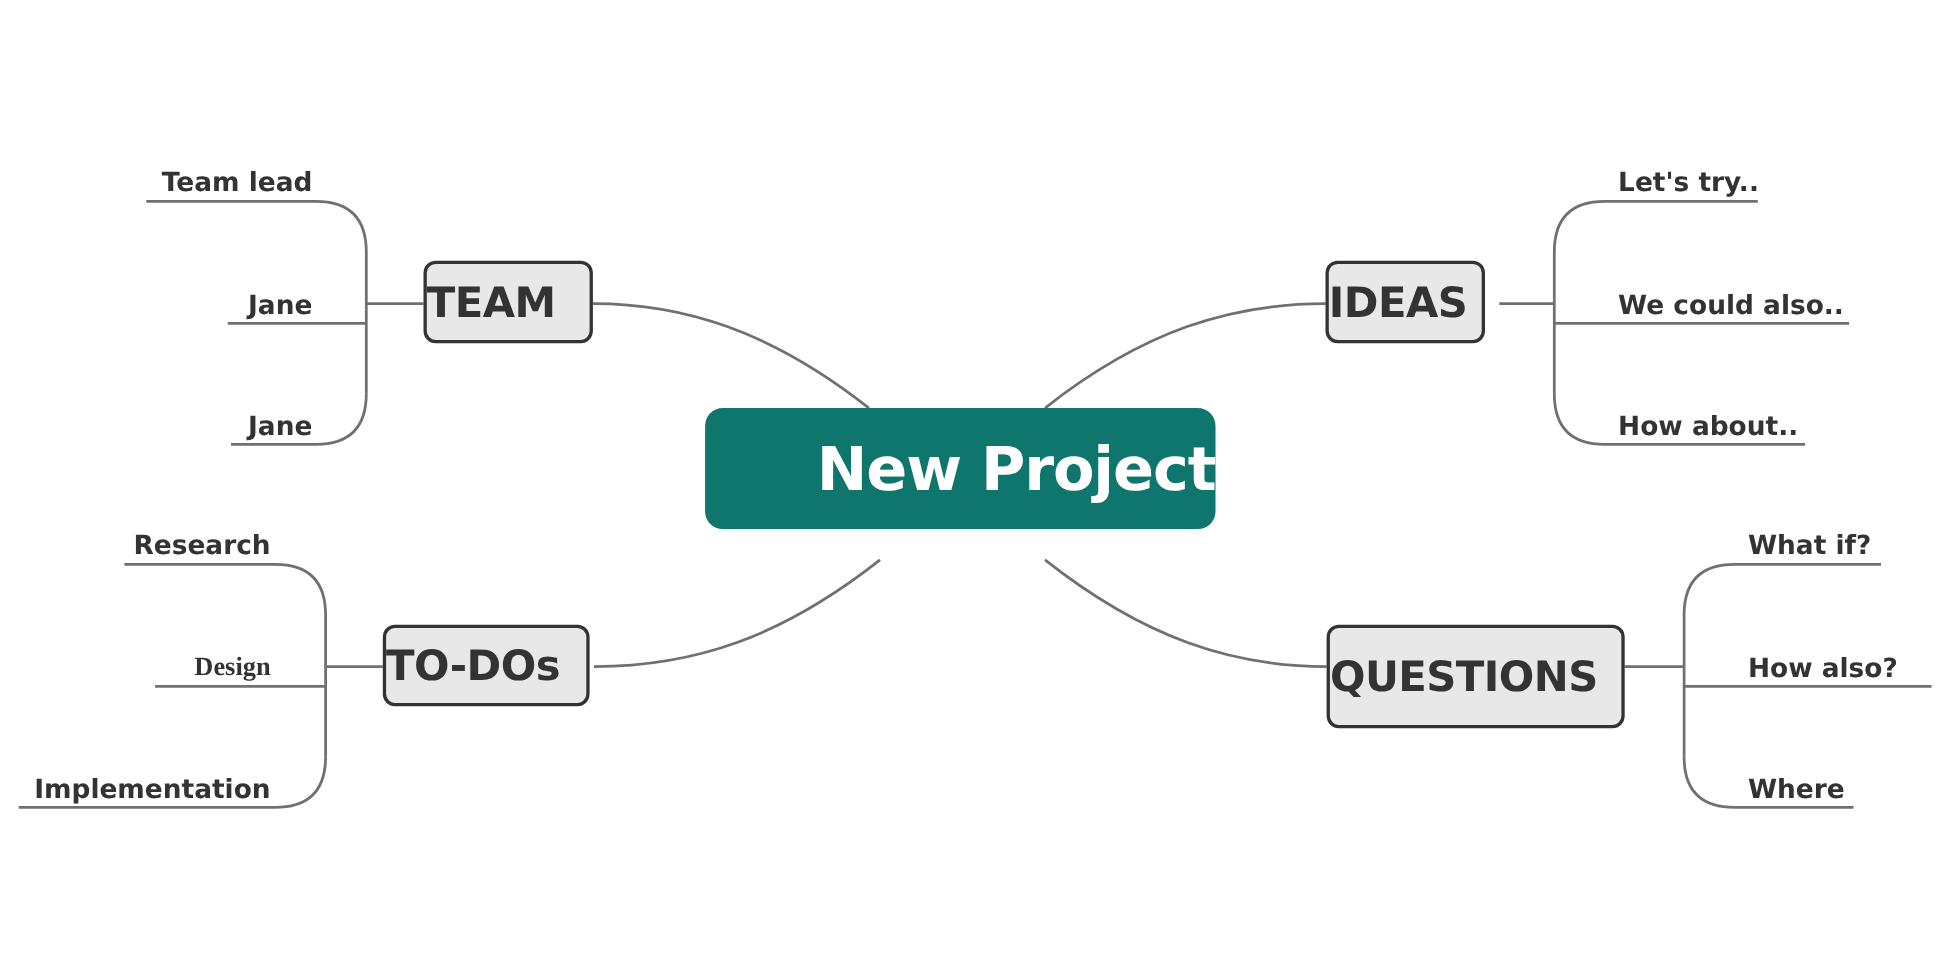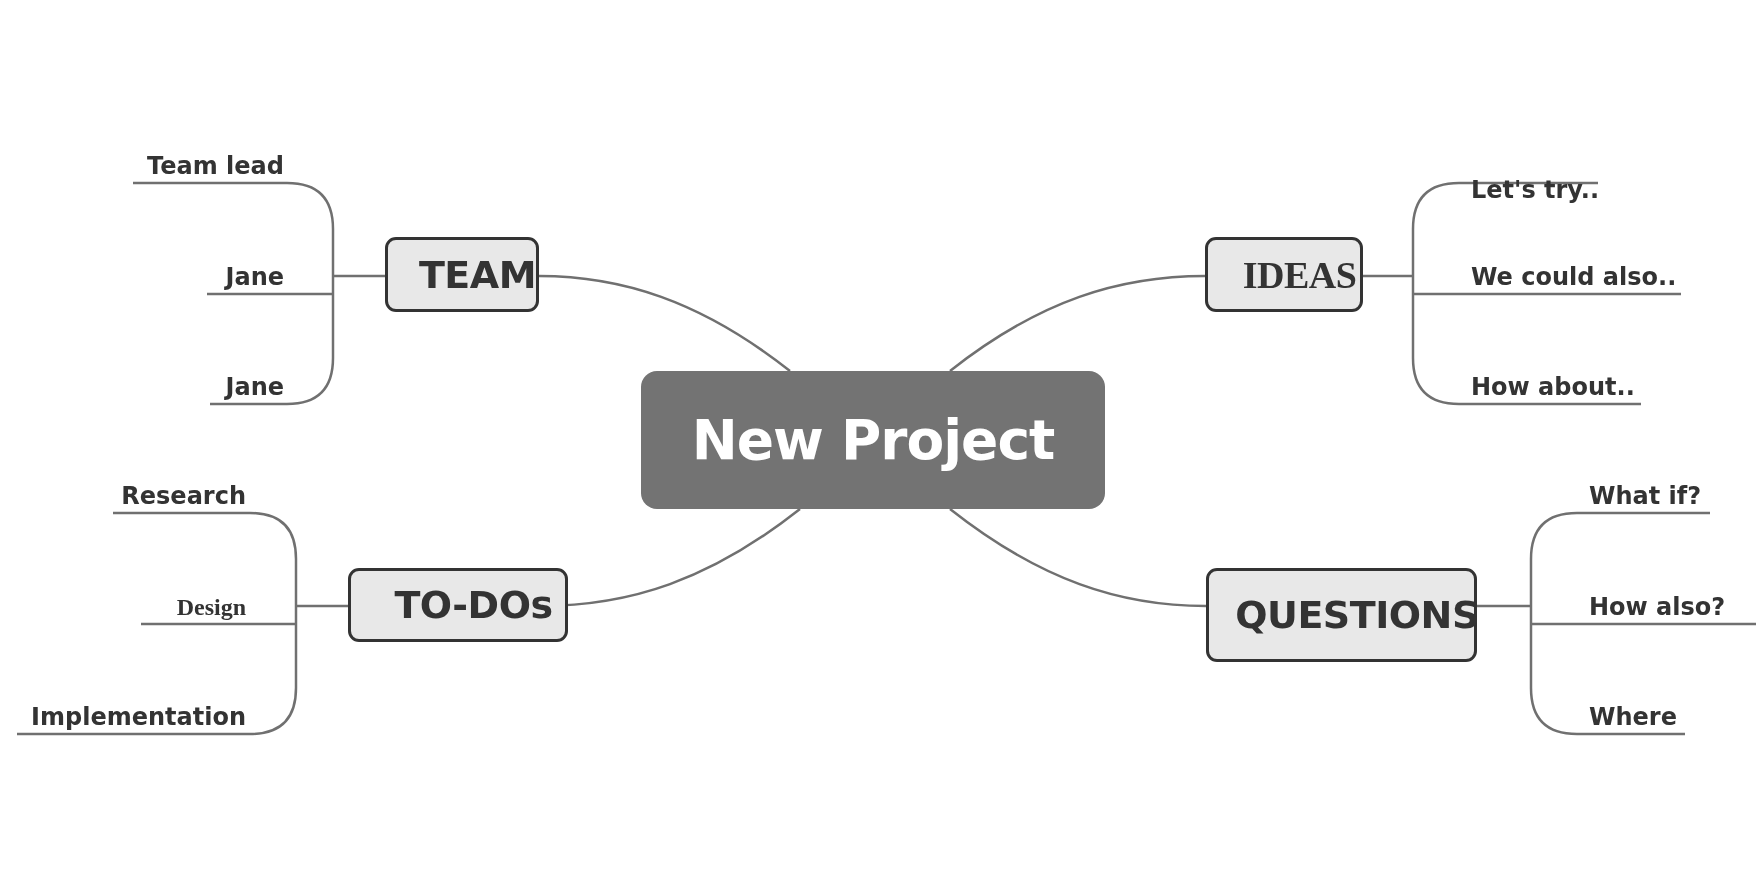--- a/index.html
+++ b/index.html
@@ -1,26 +1,26 @@
 <!DOCTYPE html>
 <html><head>
 <meta charset="utf-8">
 <style>
   html, body { margin:0; padding:0; background:#ffffff; }
   body { width:1759px; height:889px; position:relative; overflow:hidden;
          font-family:"DejaVu Sans", "Liberation Sans", sans-serif; }
   svg.links { position:absolute; left:0; top:0; width:1759px; height:889px; }
-  .center { position:absolute; left:641px; top:371px; width:464px; height:138px;
-            background:#737373; border-radius:16px; display:flex; align-items:center;
-            justify-content:center; color:#ffffff; font-weight:bold; font-size:55px;
+  .center { position:absolute; left:641px; top:371px; width:464px; height:110px;
+            background:#0f766e; border-radius:16px; display:flex; align-items:center;
+            justify-content:flex-end; color:#ffffff; font-weight:bold; font-size:55px;
             letter-spacing:-1px; }
   .topic { position:absolute; background:#e8e8e8; border:3px solid #333333;
            border-radius:11px; box-sizing:border-box; display:flex; align-items:center;
-           justify-content:center; color:#333333; font-weight:bold; font-size:38px;
-           letter-spacing:-0.5px;padding-left:31px; }
+           justify-content:flex-start; color:#333333; font-weight:bold; font-size:38px;
+           letter-spacing:-0.5px; }
   .sub { position:absolute; color:#333333; font-weight:bold; font-size:24px;
          white-space:nowrap; line-height:30px; }
   .sub.left { text-align:center; }
 </style>
 </head>
 <body>
 
 <svg class="links" viewBox="0 0 1759 889">
   <g fill="none" stroke="#707070" stroke-width="2.5">
 
@@ -59,28 +59,28 @@
   <span>New Project</span>
 </div>
 
 <div class="topic" style="left:385px;top:237px;width:154px;height:75px;">
   <span>TEAM</span>
 </div>
 <div class="sub left" style="right:1475px;top:151px;">Team lead</div>
 <div class="sub left" style="right:1475px;top:262px;">Jane</div>
 <div class="sub left" style="right:1475px;top:372px;">Jane</div>
 
-<div class="topic" style="left:1205px;top:237px;width:158px;height:75px;font-family:Liberation Serif, serif;">
+<div class="topic" style="left:1205px;top:237px;width:145px;height:75px;">
   <span>IDEAS</span>
 </div>
-<div class="sub" style="left:1471px;top:151px;margin-top:24px;">Let's try..</div>
+<div class="sub" style="left:1471px;top:151px;">Let's try..</div>
 <div class="sub" style="left:1471px;top:262px;">We could also..</div>
 <div class="sub" style="left:1471px;top:372px;">How about..</div>
 
-<div class="topic" style="left:348px;top:568px;width:220px;height:74px;">
+<div class="topic" style="left:348px;top:568px;width:188px;height:74px;">
   <span>TO-DOs</span>
 </div>
 <div class="sub left" style="right:1513px;top:481px;">Research</div>
 <div class="sub left" style="right:1513px;top:592px;font-family:Liberation Serif, serif;">Design</div>
 <div class="sub left" style="right:1513px;top:702px;">Implementation</div>
 
 <div class="topic" style="left:1206px;top:568px;width:271px;height:94px;">
   <span>QUESTIONS</span>
 </div>
 <div class="sub" style="left:1589px;top:481px;">What if?</div>

